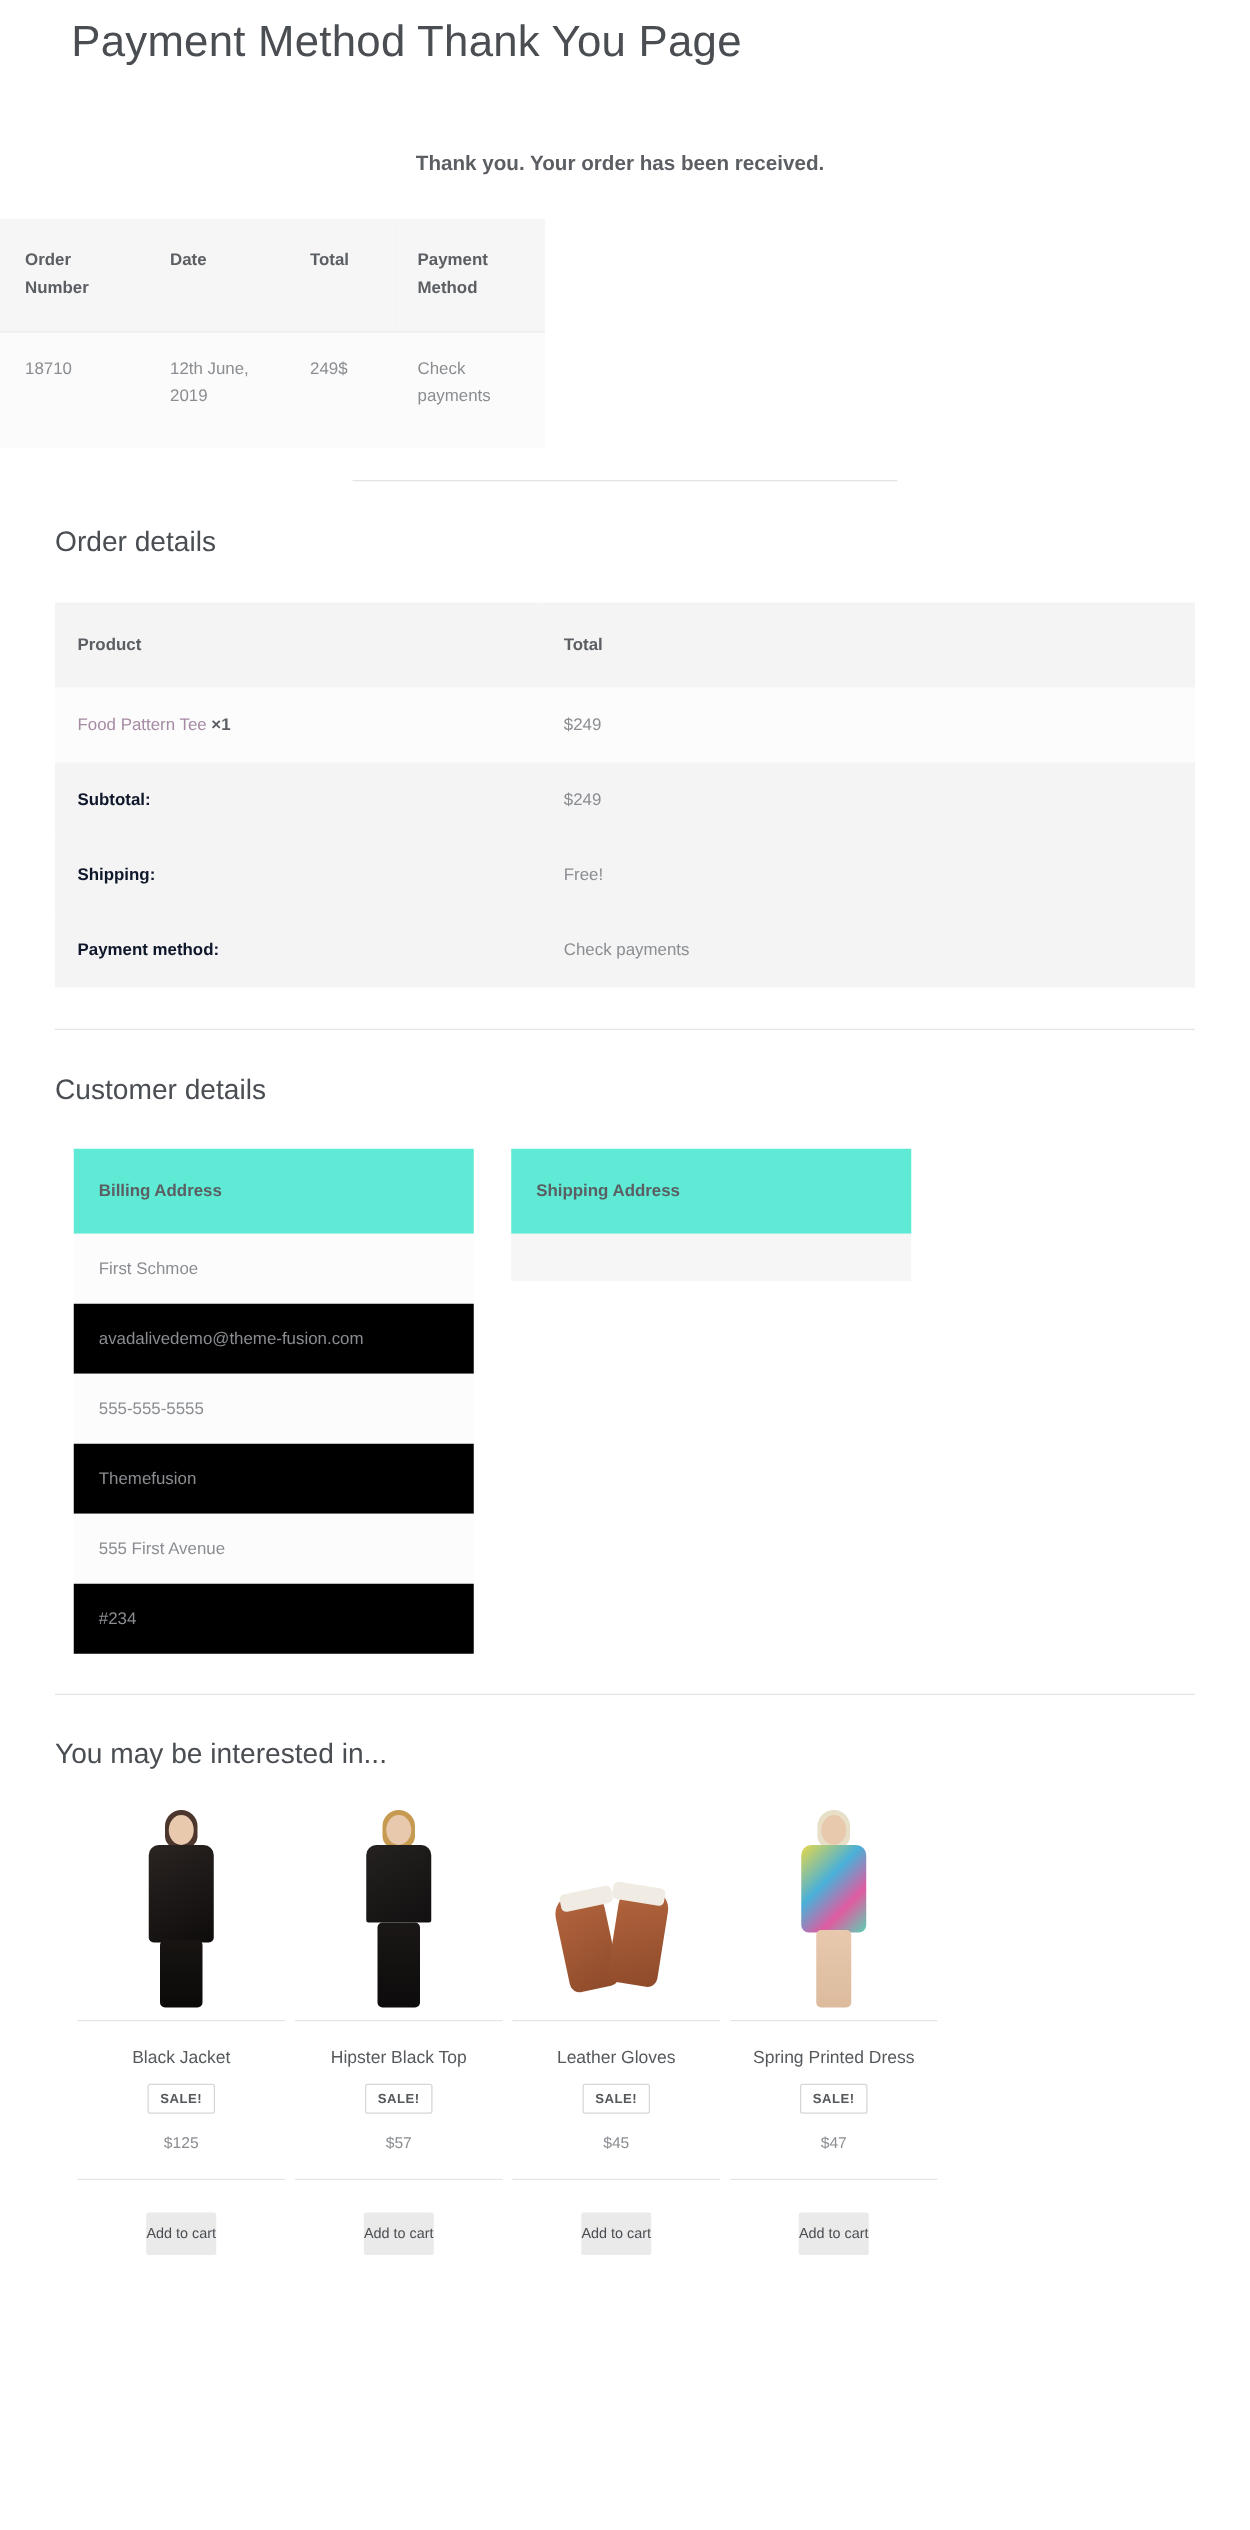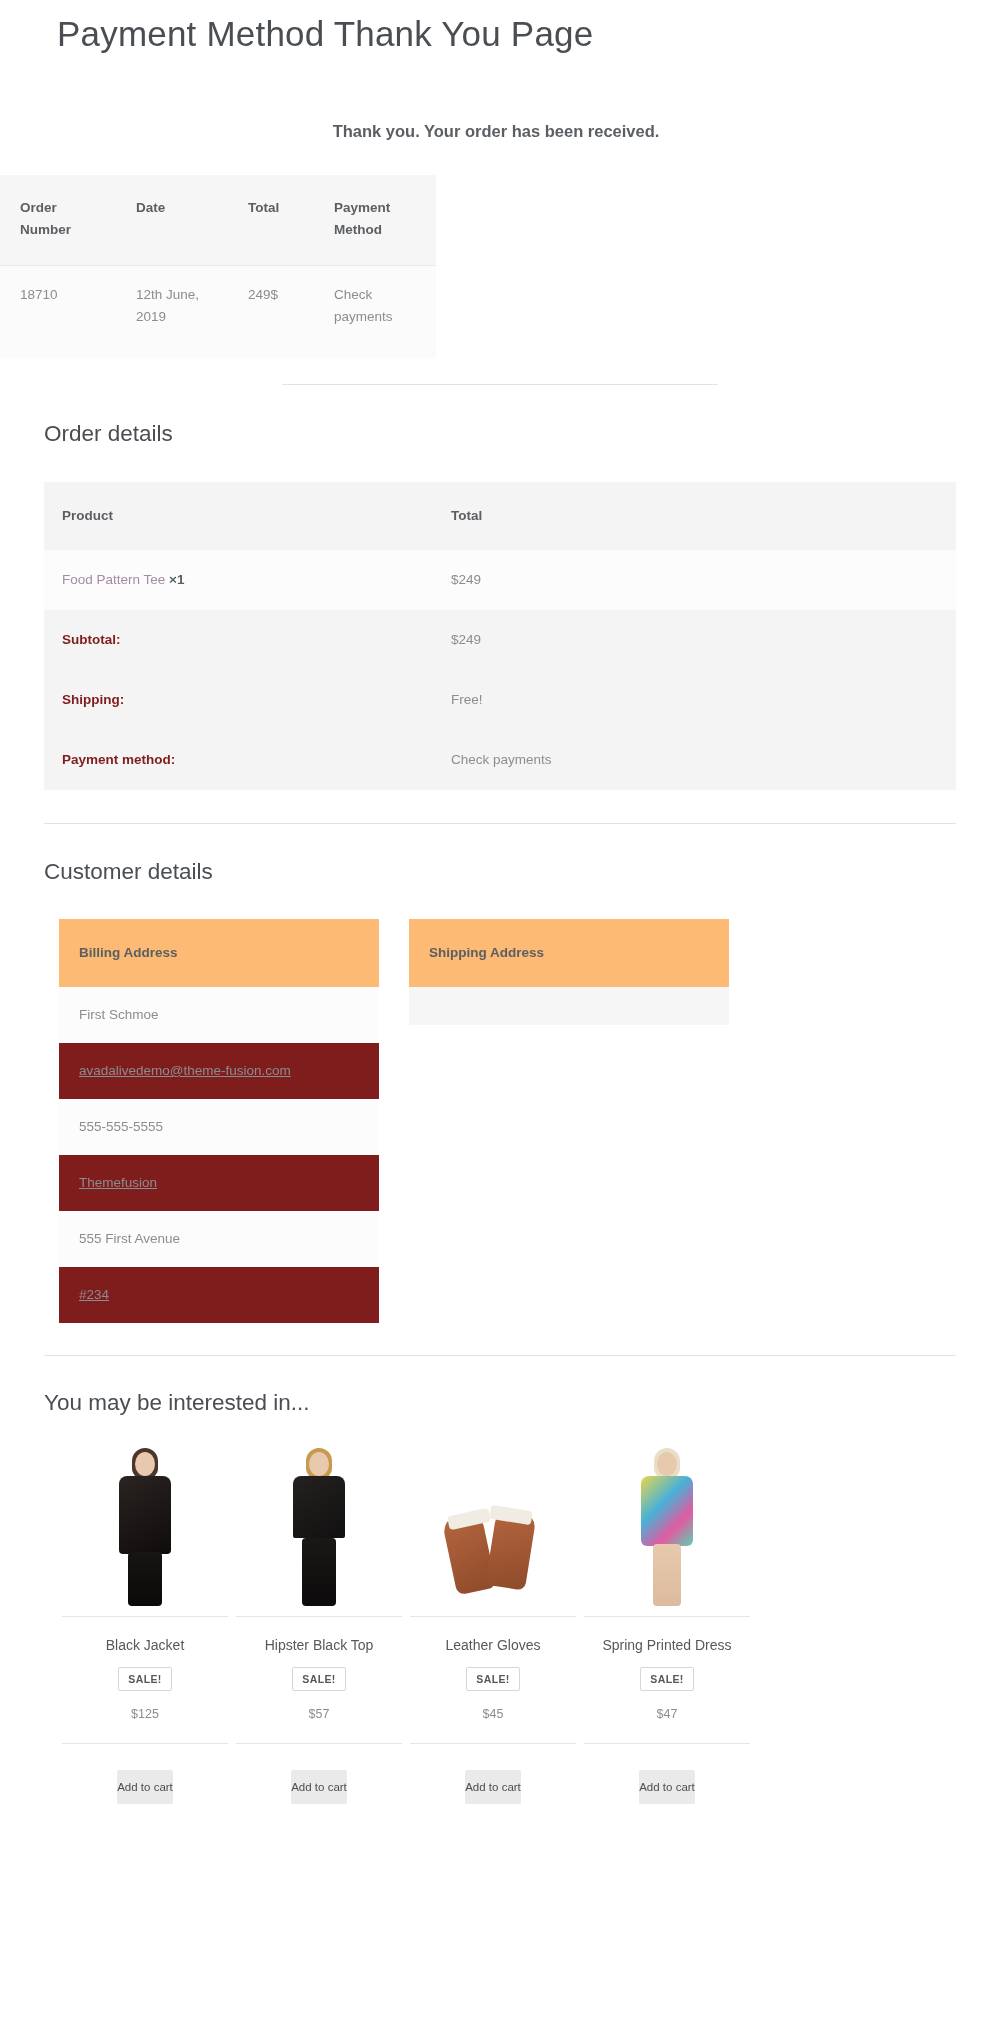--- a/index.html
+++ b/index.html
@@ -98,21 +98,21 @@
     padding: 24px 20px 24px 18px;
     line-height: 20px;
   }
   .details-table td {
     padding: 20px 20px 20px 18px;
     line-height: 20px;
     vertical-align: top;
   }
   .details-table tr.row-product td { background: #fcfcfc; color: #8a8d91; }
   .details-table tr.row-foot td { background: #f4f4f4; }
-  .details-table tr.row-foot td.lbl { color: #7f1d1d; font-weight: bold; }
+  .details-table tr.row-foot td.lbl { color: #0f172a; font-weight: bold; }
   .details-table tr.row-foot td.val { color: #8a8d91; }
   .cell-left { width: 389px; }
   .prod-link { color: #a58aa3; text-decoration: none; }
   .qty { color: #5b5f63; font-weight: bold; }
 
   .hr-wide {
     height: 1px; background: #e3e3e3;
     margin: 33px 44px 0 44px;
   }
 
@@ -120,35 +120,35 @@
   .cust-heading { margin-top: 33px; }
   .addresses {
     display: flex;
     gap: 30px;
     padding: 0 44px 0 59px;
     margin-top: 32px;
   }
   .addr-col { width: 320px; }
   .addr-table { width: 100%; border-collapse: collapse; font-size: 13.5px; }
   .addr-table th {
-    background: #fdba74;
+    background: #5eead4;
     color: #5b5f63;
     font-weight: bold;
     text-align: left;
     padding: 24px 18px 24px 20px;
     line-height: 20px;
   }
   .addr-table td {
     color: #8a8d91;
     text-align: left;
     padding: 18px 18px 18px 20px;
     line-height: 20px;
   }
   .addr-table tr.odd td { background: #fcfcfc; }
-  .addr-table tr.even td { background: #7f1d1d; text-decoration: underline; }
+  .addr-table tr.even td { background: #000000; }
   .addr-empty { height: 38px; background: #f6f6f6; }
 
   
   .hr-upsell { height: 1px; background: #e3e3e3; margin: 32px 44px 0 44px; }
   .upsell-heading { margin-top: 32px; }
   .products {
     display: flex;
     padding: 0 40px 0 58px;
     margin-top: 28px;
     gap: 0;

